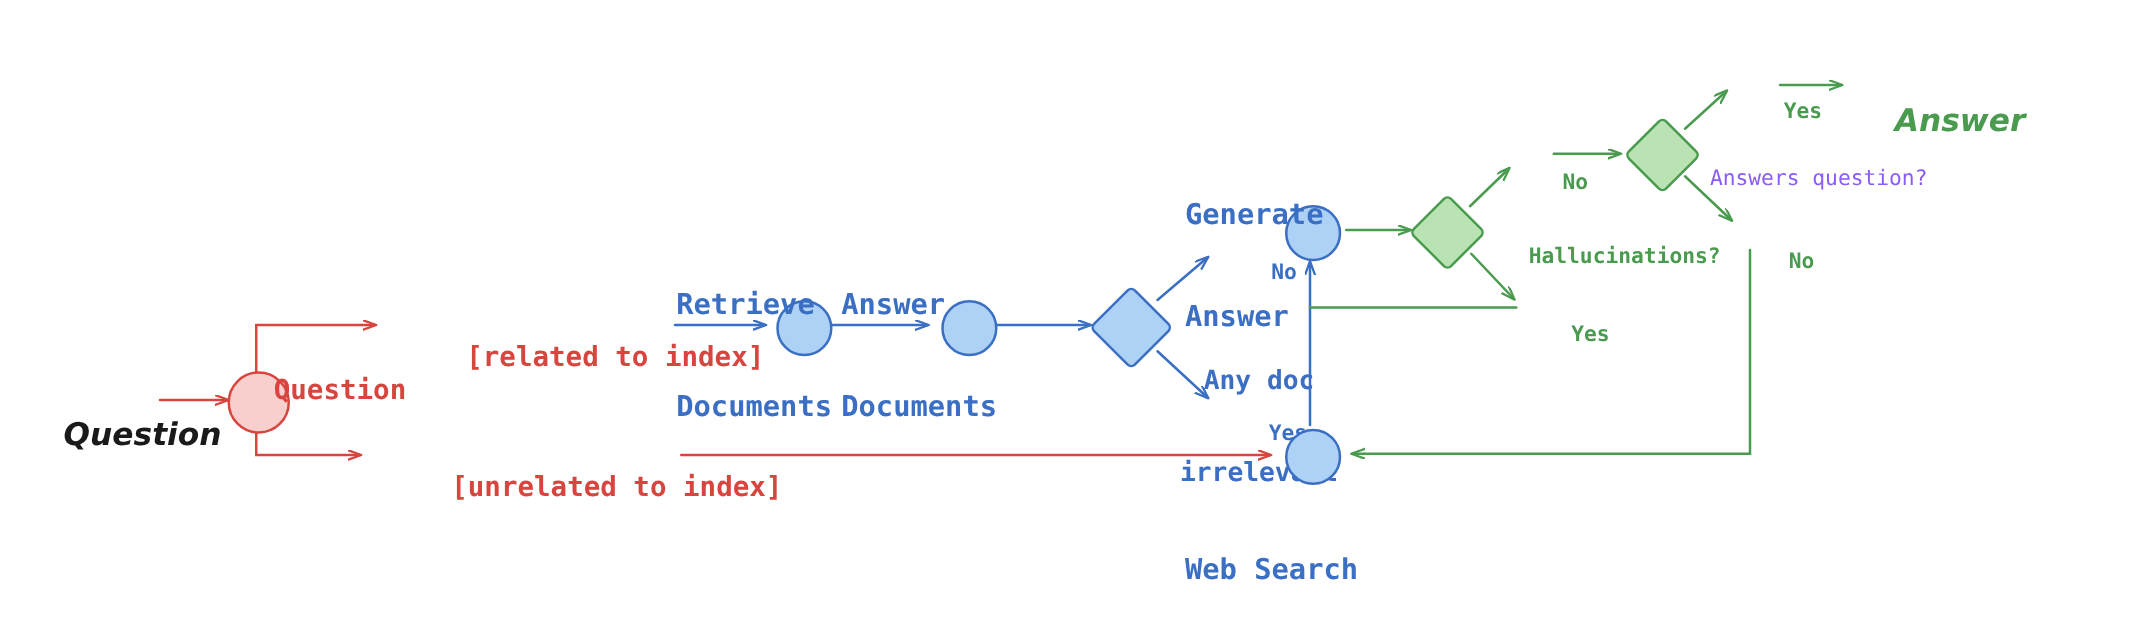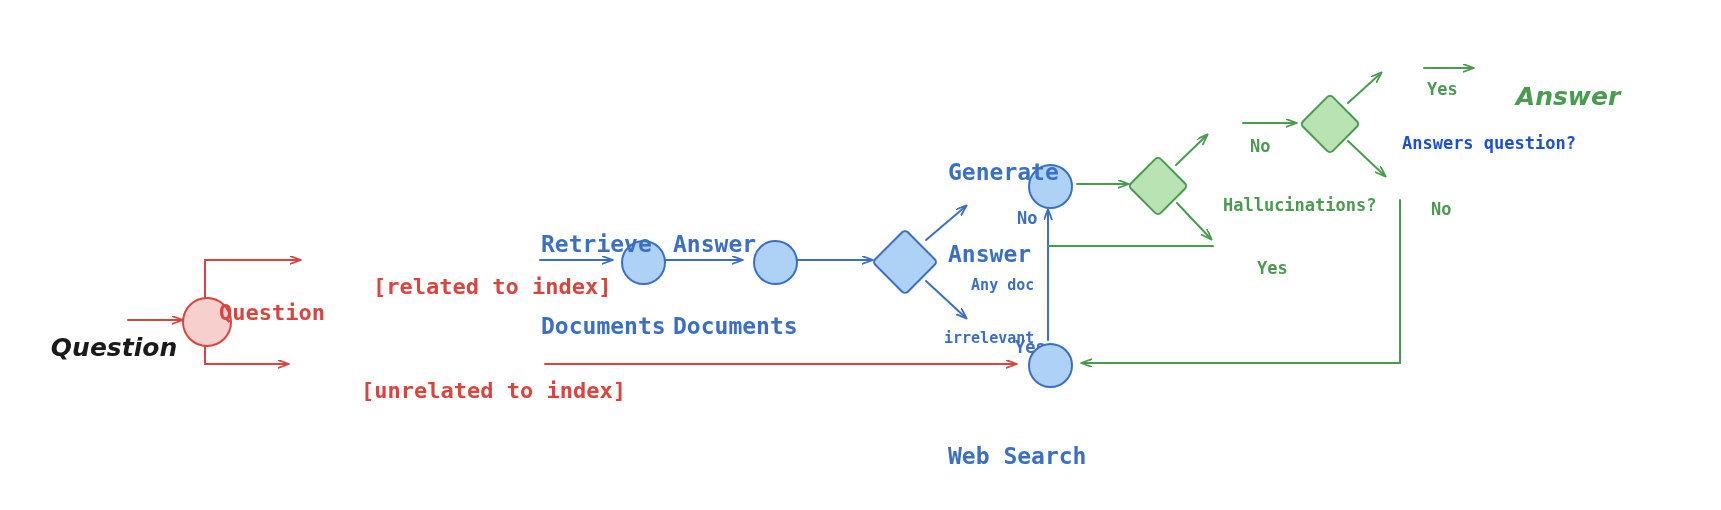--- a/index.html
+++ b/index.html
@@ -98,21 +98,21 @@
     <div>Documents</div>
   </div>
 
   <div class="node" style="left:753px;top:240px;width:41px;height:41px;background:#aed2f5;border:2.2px solid #3a6fc4;"></div>
   <div class="lbl nodelbl" style="left:673px;top:177px;width:200px;color:#3a6fc4;">
     <div>Answer</div>
     <div>Documents</div>
   </div>
 
   <div class="dia" style="left:881px;top:238px;width:44px;height:44px;background:#aed2f5;border:2.2px solid #3a6fc4;border-radius:5px;"></div>
-  <div class="lbl mono" style="left:944px;top:242px;font-size:15px;font-weight:700;color:#3a6fc4;text-align:right;">
+  <div class="lbl mono" style="left:944px;top:242px;font-size:21px;font-weight:700;color:#3a6fc4;text-align:center;">
     <div>Any doc</div>
     <div>irrelevant</div>
   </div>
 
   <div class="lbl edgelbl" style="left:976px;top:188px;color:#3a6fc4;">
     <span>No</span>
   </div>
   <div class="lbl edgelbl" style="left:974px;top:317px;color:#3a6fc4;">
     <span>Yes</span>
   </div>
@@ -134,21 +134,21 @@
   </div>
 
   <div class="lbl edgelbl" style="left:1209px;top:116px;color:#4a9b4f;">
     <span>No</span>
   </div>
   <div class="lbl edgelbl" style="left:1216px;top:238px;color:#4a9b4f;">
     <span>Yes</span>
   </div>
 
   <div class="dia" style="left:1308px;top:102px;width:40px;height:40px;background:#b9e3b2;border:2.2px solid #4a9b4f;border-radius:5px;"></div>
-  <div class="lbl mono" style="left:1361px;top:113px;font-size:17px;font-weight:700;color:#1d4ed8;">
+  <div class="lbl mono" style="left:1327px;top:113px;font-size:17px;font-weight:400;color:#8b5cf6;">
     <span>Answers question?</span>
   </div>
 
   <div class="lbl edgelbl" style="left:1386px;top:59px;color:#4a9b4f;">
     <span>Yes</span>
   </div>
   <div class="lbl edgelbl" style="left:1390px;top:179px;color:#4a9b4f;">
     <span>No</span>
   </div>
 

